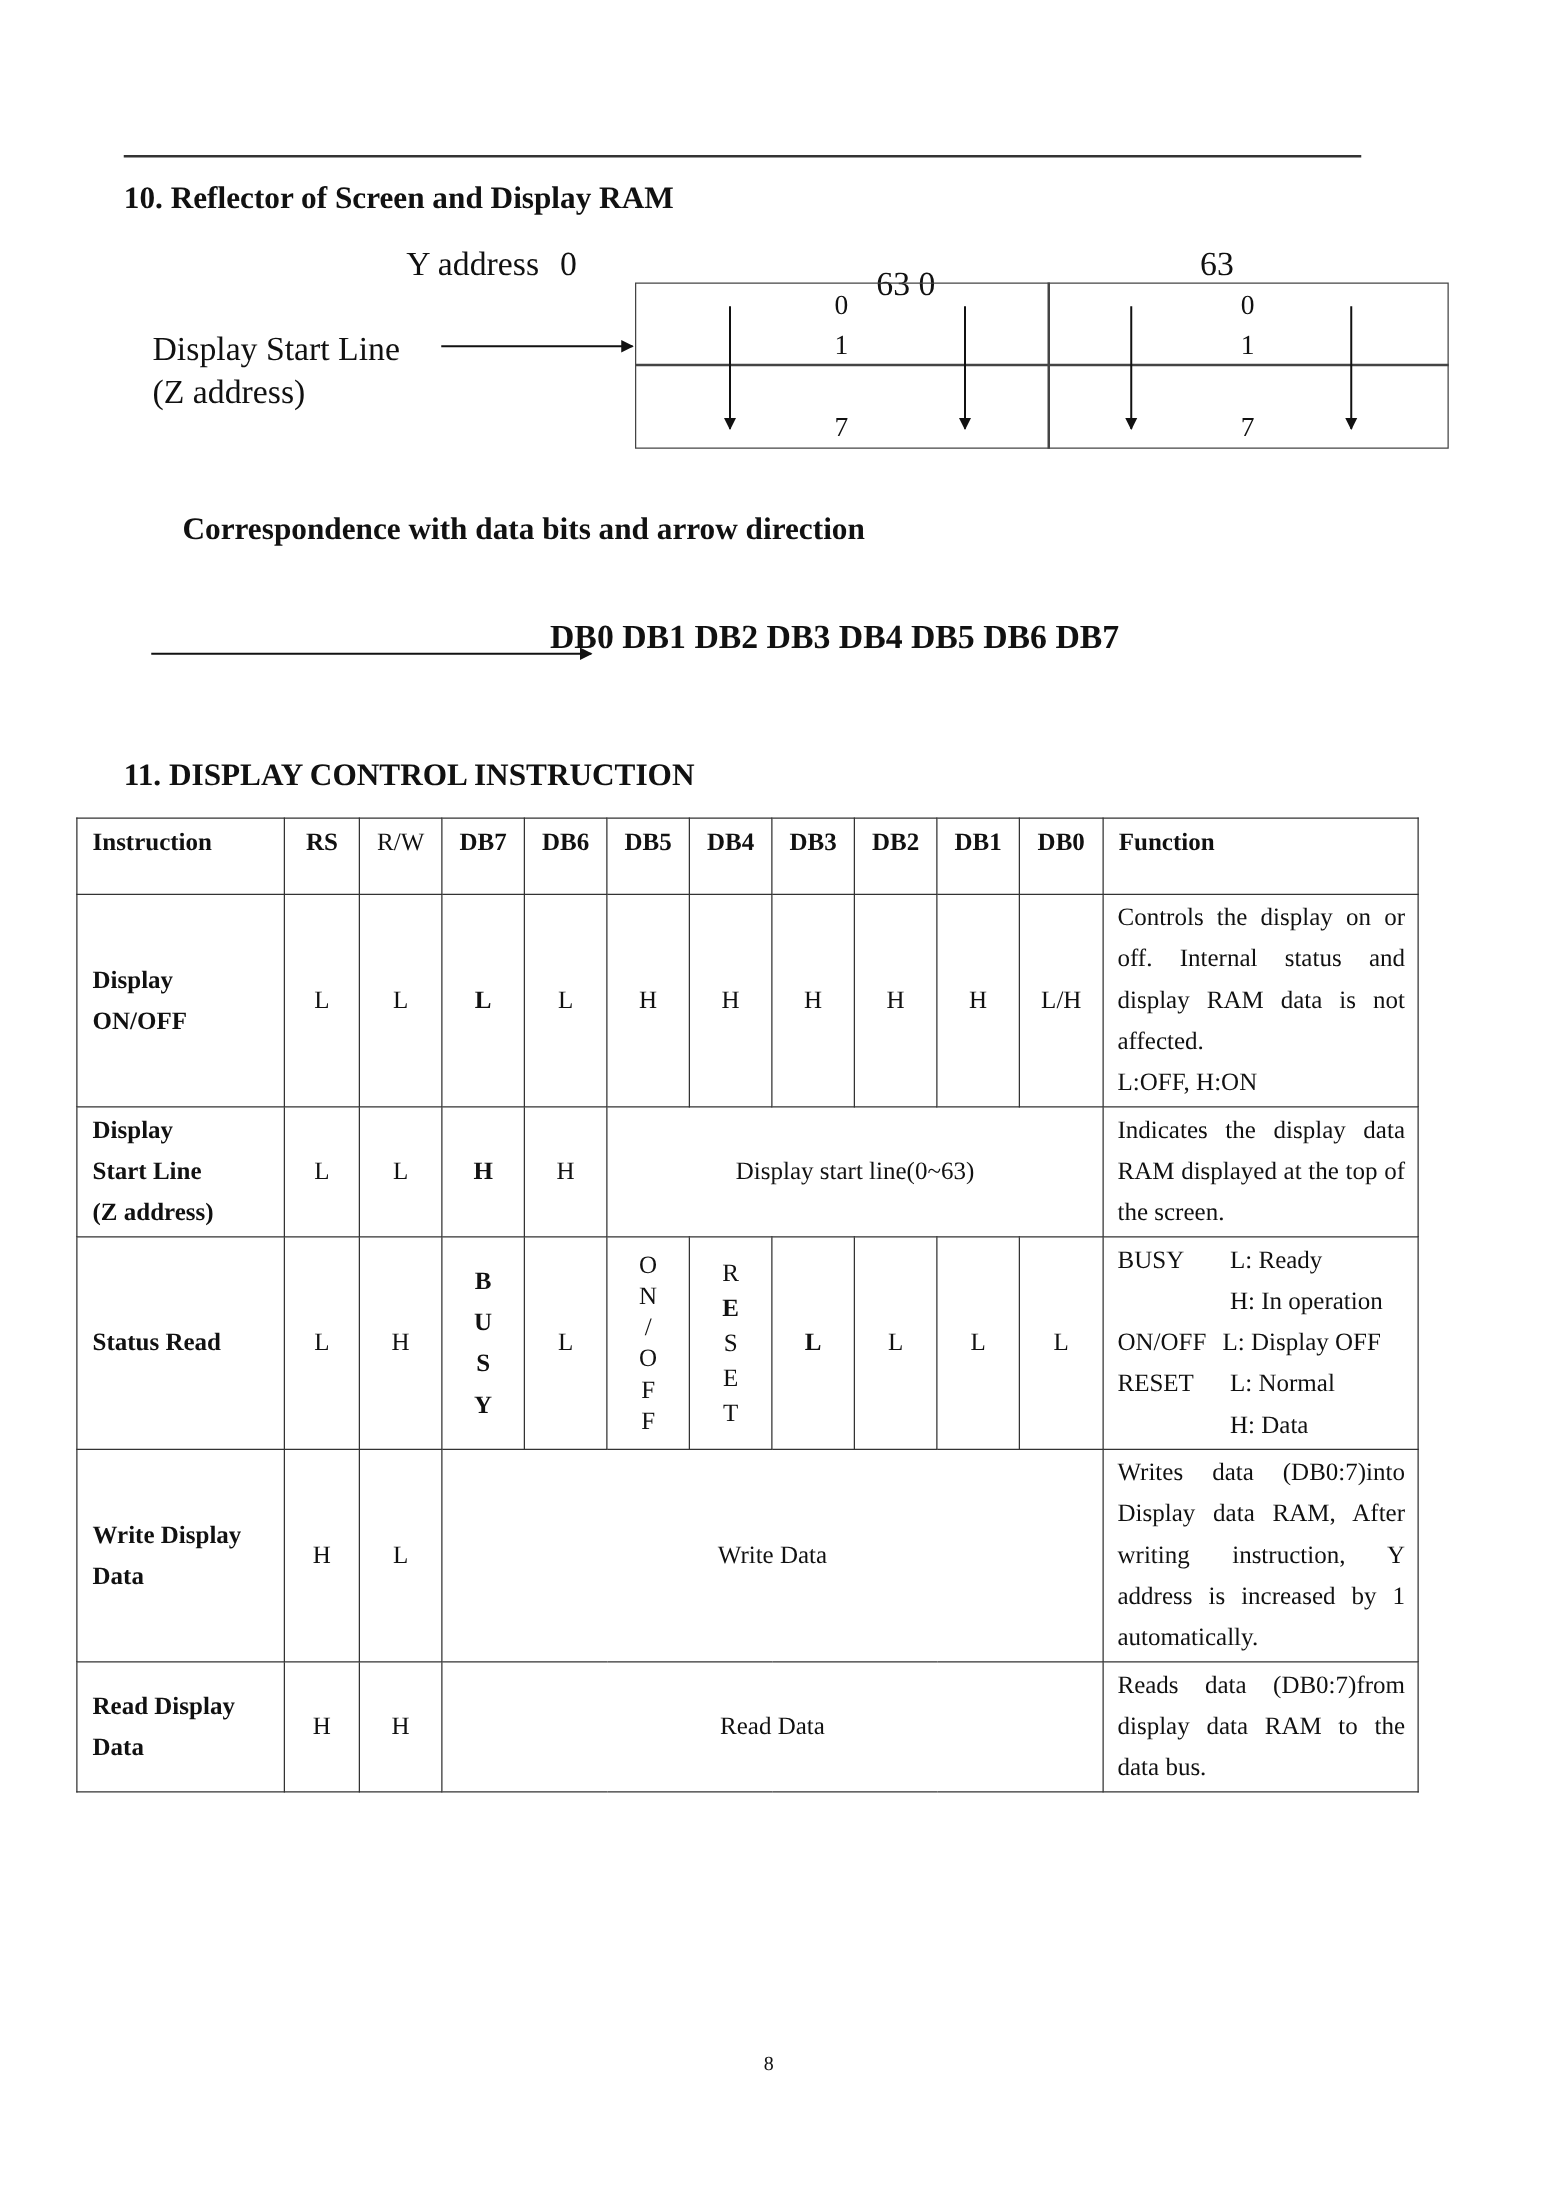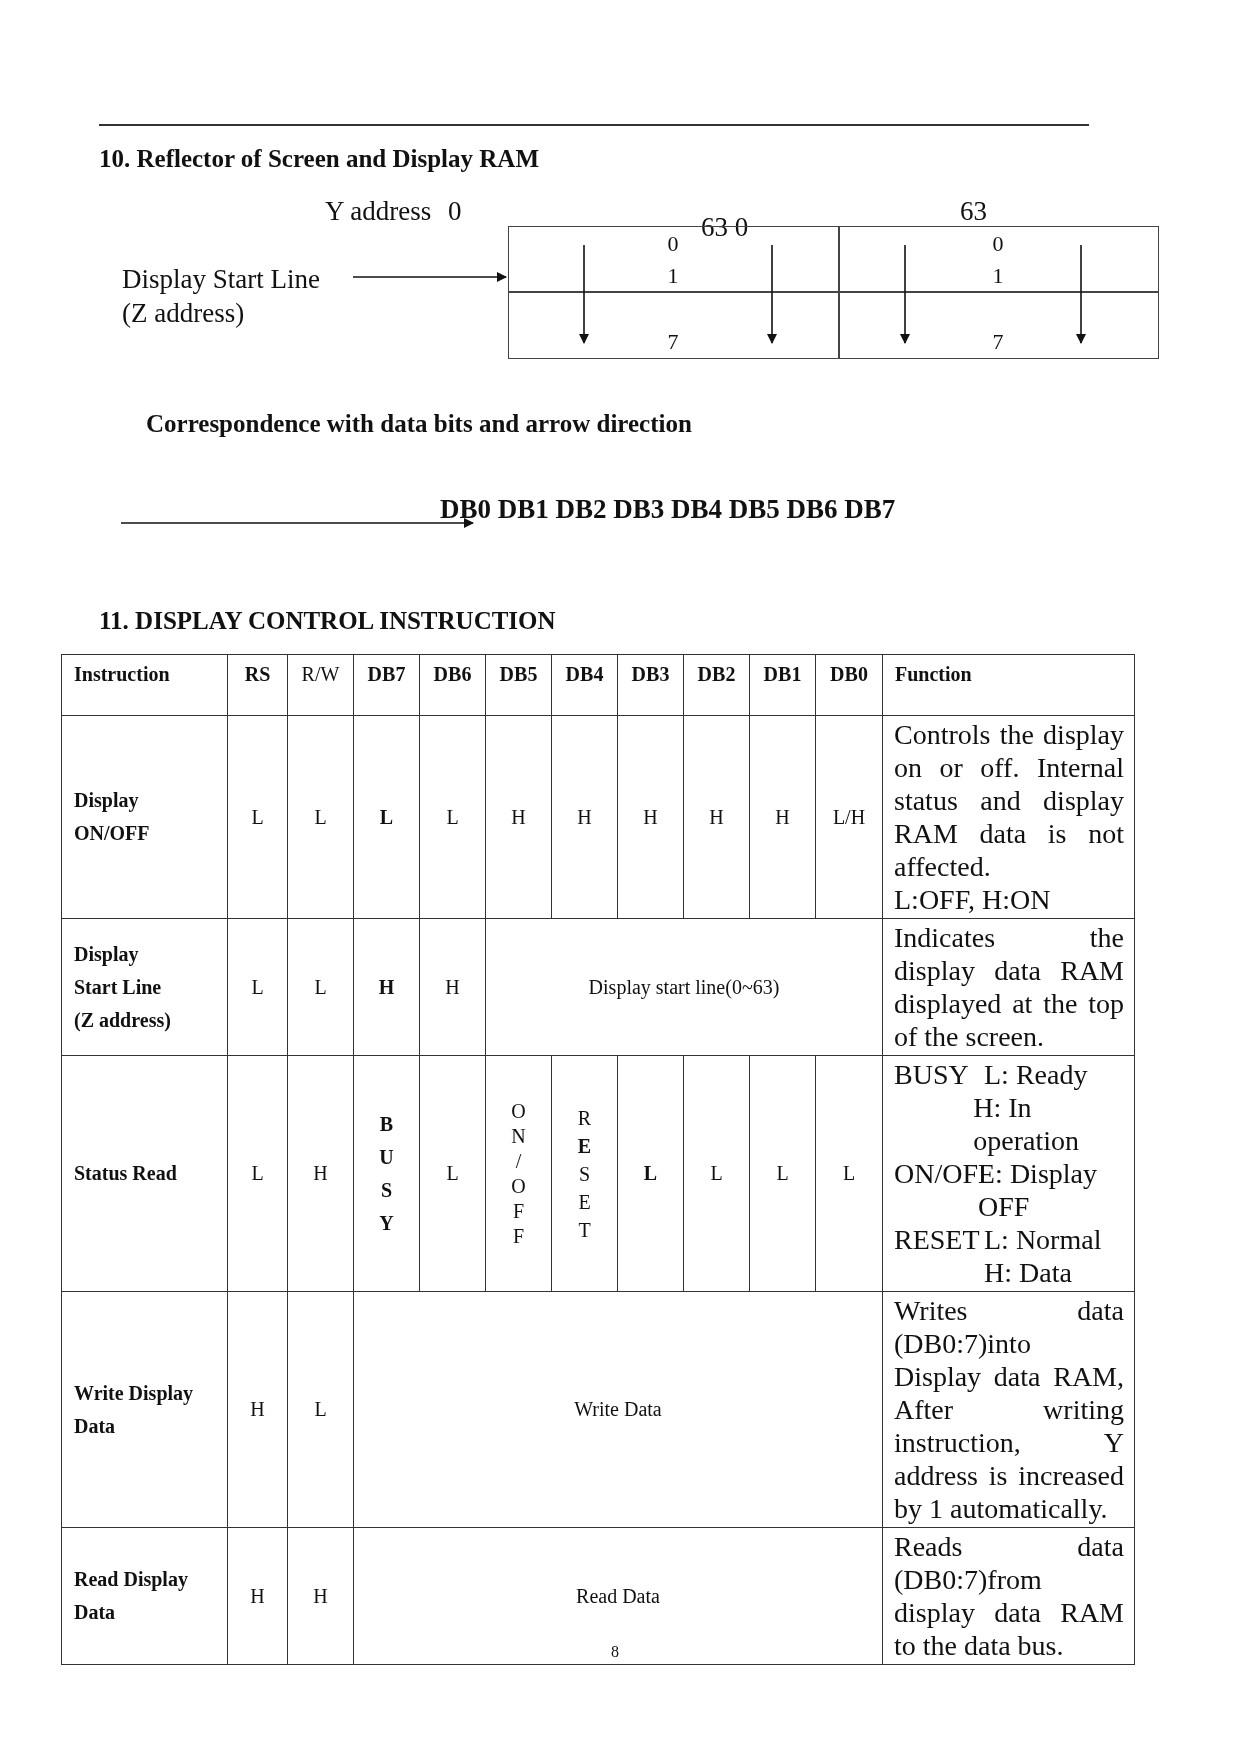--- a/index.html
+++ b/index.html
@@ -16,21 +16,21 @@
   svg.arrows { position: absolute; left: 0; top: 0; width: 1241px; height: 1754px; pointer-events: none; }
 
   table.instr { position: absolute; left: 61px; top: 654px; border-collapse: collapse;
                 width: 1073px; table-layout: fixed; font-size: 20px; }
   table.instr td, table.instr th { border: 1.5px solid #333; padding: 0; vertical-align: middle; }
   table.instr th { font-weight: bold; text-align: center; height: 52px; vertical-align: top; padding-top: 8px; }
   table.instr th.left { text-align: left; padding-left: 12px; }
   td.name { font-weight: bold; text-align: left; padding-left: 12px !important; line-height: 33px; }
   td.c { text-align: center; }
   td.b { font-weight: bold; }
-  td.func { text-align: justify; padding: 2px 10px 2px 11px !important; line-height: 33px; font-size: 28px; }
+  td.func { text-align: justify; padding: 2px 10px 2px 11px !important; line-height: 33px; font-size: 20px; }
   .stack { display: flex; flex-direction: column; align-items: center; line-height: 28px; }
   .stack span.bold { font-weight: bold; }
   .srow { display: flex; }
   .srow .k { width: 90px; }
   .pagenum { position: absolute; left: 611px; top: 1643px; font-size: 16px; }
 </style>
 </head>
 <body>
 
 <div class="rule"></div>

